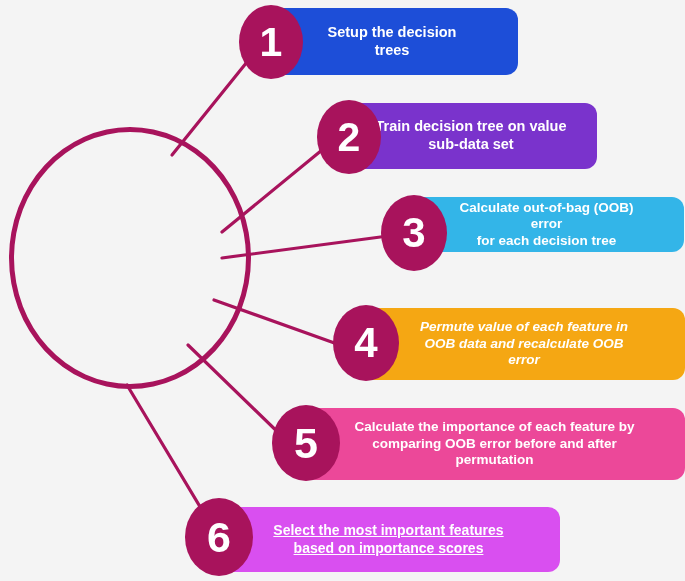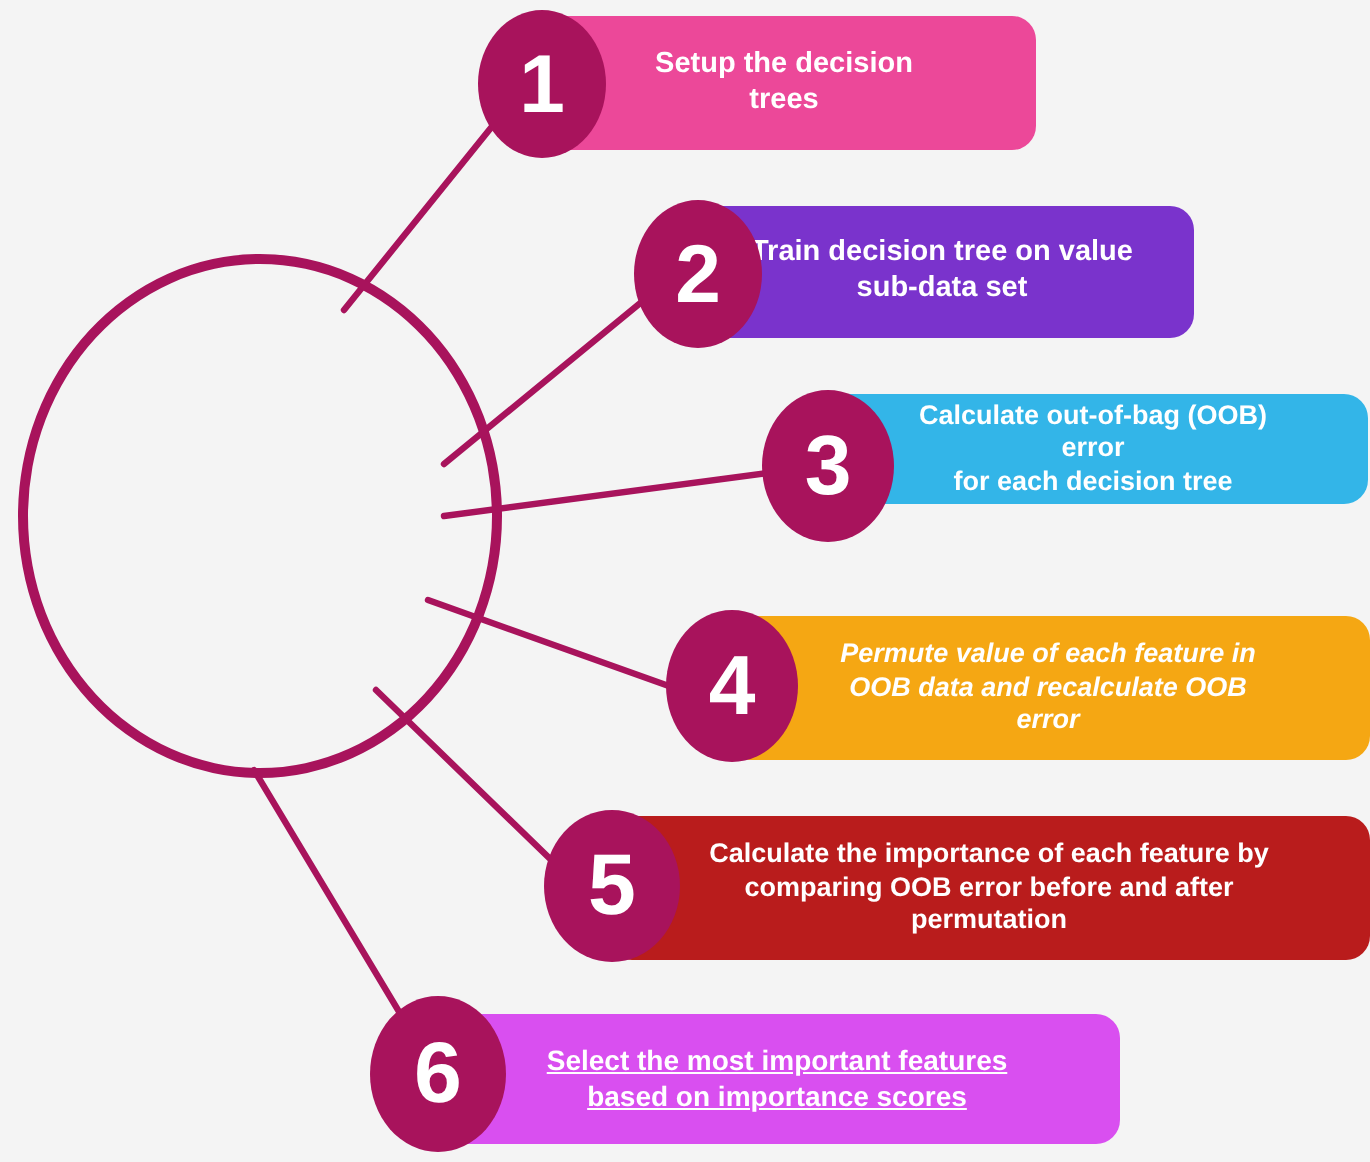--- a/index.html
+++ b/index.html
@@ -114,21 +114,21 @@
       <line x1="222" y1="258" x2="388" y2="236" stroke="#a8135c"></line>
       <line x1="214" y1="300" x2="340" y2="345" stroke="#a8135c"></line>
       <line x1="188" y1="345" x2="288" y2="442" stroke="#a8135c"></line>
       <line x1="127" y1="385" x2="205" y2="515" stroke="#a8135c"></line>
     </g>
   </svg>
 
   <div class="hub-ring" style="border-color: rgb(168, 19, 92);"></div>
 
   <div class="step" id="step-1">
-    <div class="bar" style="background: #ec4899; color: rgb(255, 255, 255);">
+    <div class="bar" style="background: #1d4ed8; color: rgb(255, 255, 255);">
       <span class="label">Setup the decision
 trees</span>
     </div>
     <div class="badge" style="background: rgb(168, 19, 92); color: rgb(255, 255, 255);">1</div>
   </div>
 
   <div class="step" id="step-2">
     <div class="bar" style="background: rgb(122, 51, 204); color: rgb(255, 255, 255);">
       <span class="label">Train decision tree on value
 sub-data set</span>
@@ -148,21 +148,21 @@
   <div class="step" id="step-4">
     <div class="bar" style="background: rgb(245, 167, 19); color: rgb(255, 255, 255); font-style: italic;">
       <span class="label">Permute value of each feature in
 OOB data and recalculate OOB
 error</span>
     </div>
     <div class="badge" style="background: rgb(168, 19, 92); color: rgb(255, 255, 255);">4</div>
   </div>
 
   <div class="step" id="step-5">
-    <div class="bar" style="background: #b91c1c; color: rgb(255, 255, 255);">
+    <div class="bar" style="background: #ec4899; color: rgb(255, 255, 255);">
       <span class="label">Calculate the importance of each feature by
 comparing OOB error before and after
 permutation</span>
     </div>
     <div class="badge" style="background: rgb(168, 19, 92); color: rgb(255, 255, 255);">5</div>
   </div>
 
   <div class="step" id="step-6">
     <div class="bar" style="background: rgb(217, 79, 240); color: rgb(255, 255, 255);">
       <span class="label">Select the most important features

